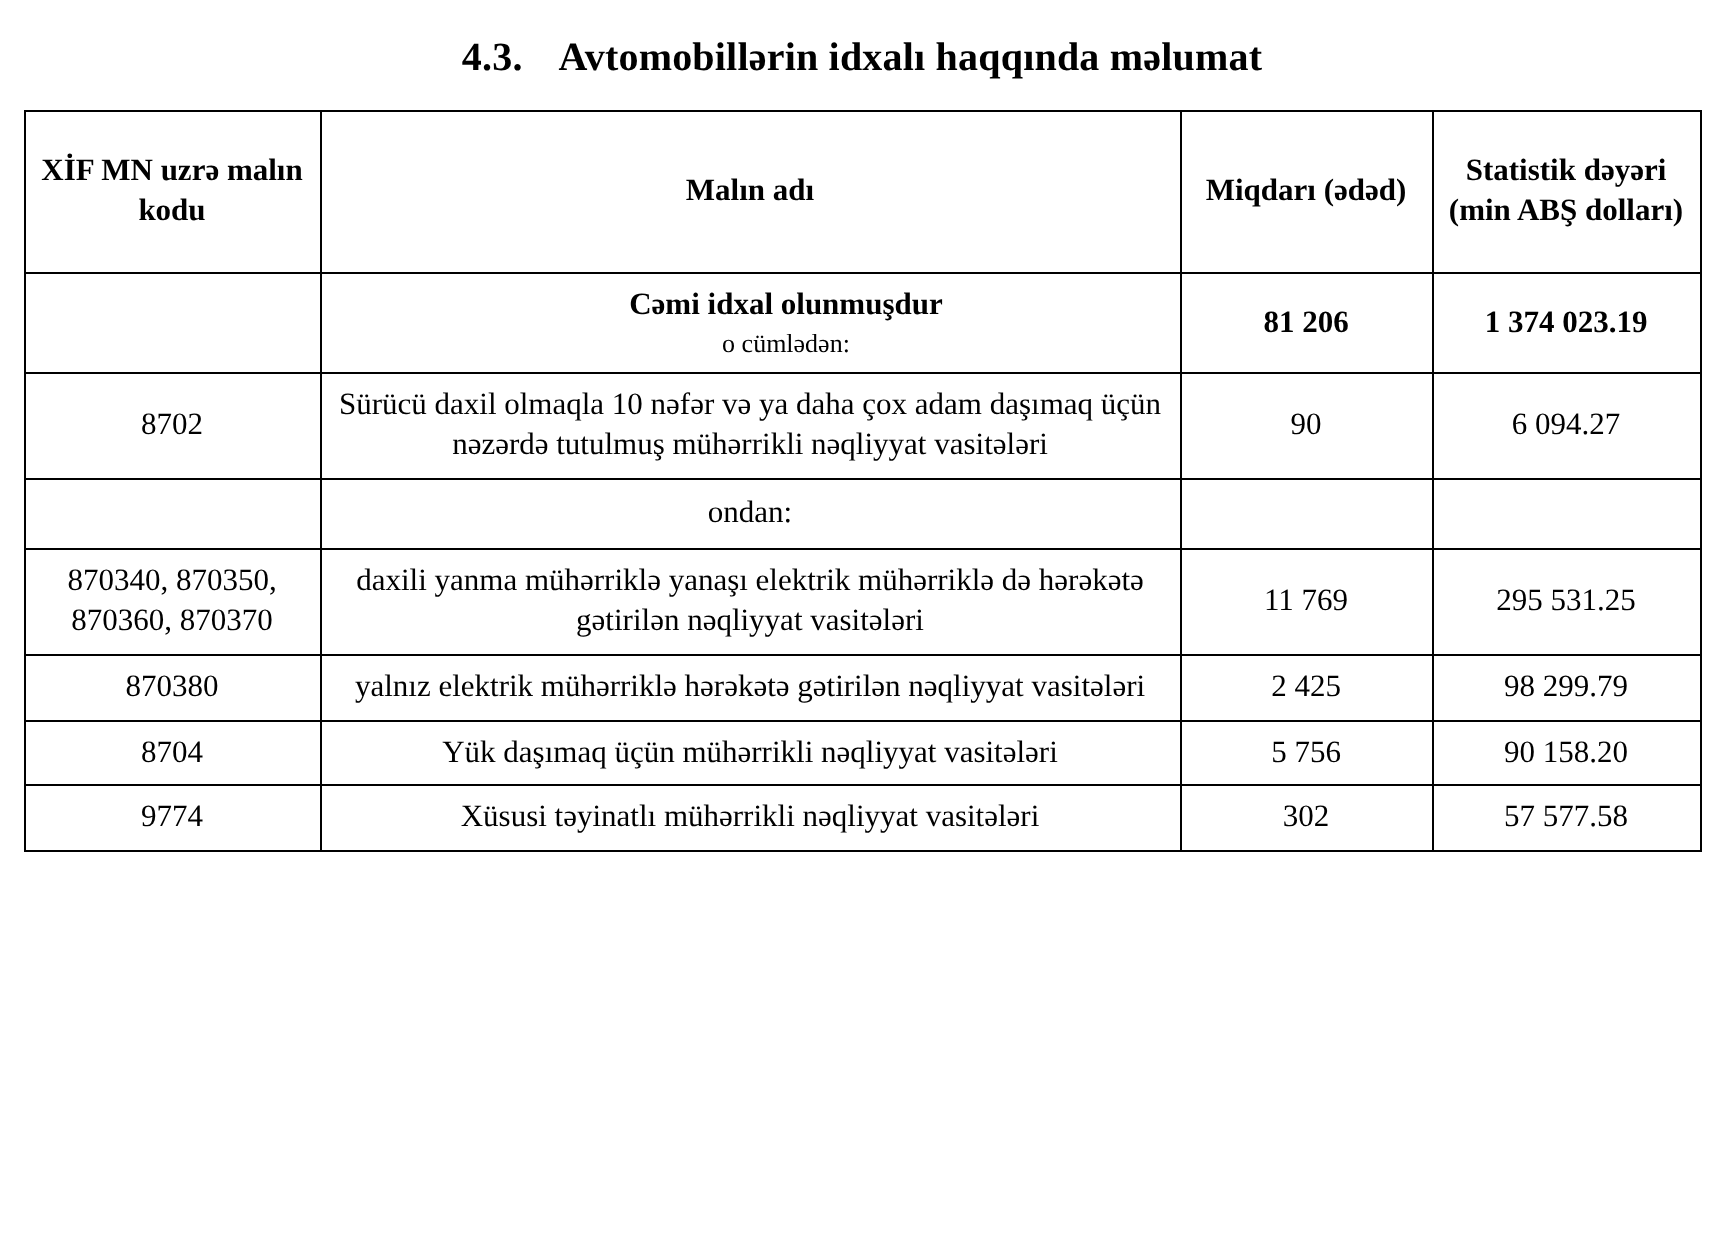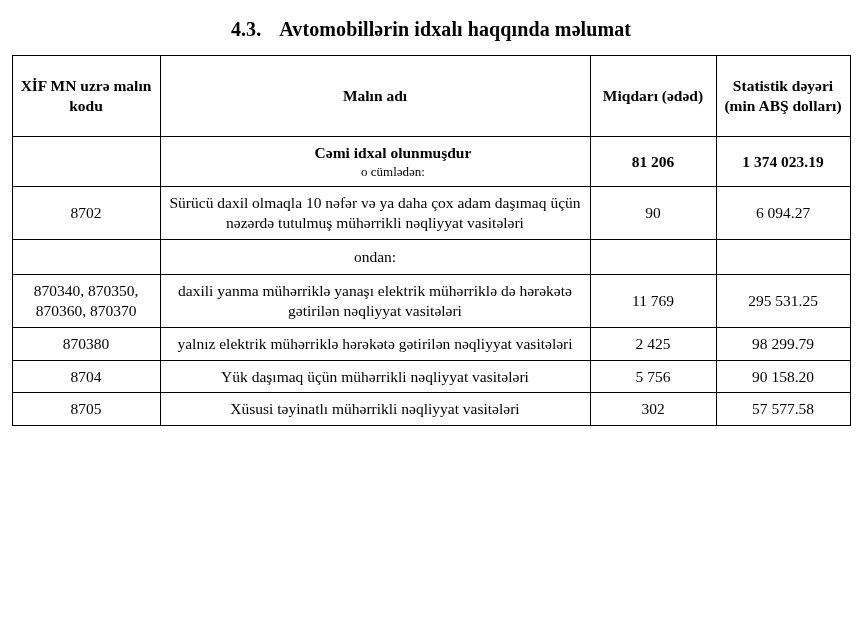--- a/index.html
+++ b/index.html
@@ -154,21 +154,21 @@
       </tr>
 
       <tr>
         <td class="code">8704</td>
         <td class="name">Yük daşımaq üçün mühərrikli nəqliyyat vasitələri</td>
         <td class="num">5 756</td>
         <td class="num">90 158.20</td>
       </tr>
 
       <tr>
-        <td class="code">8705</td>
+        <td class="code">9774</td>
         <td class="name">Xüsusi təyinatlı mühərrikli nəqliyyat vasitələri</td>
         <td class="num">302</td>
         <td class="num">57 577.58</td>
       </tr>
 
     </tbody>
   </table>
 
 </div>
 

